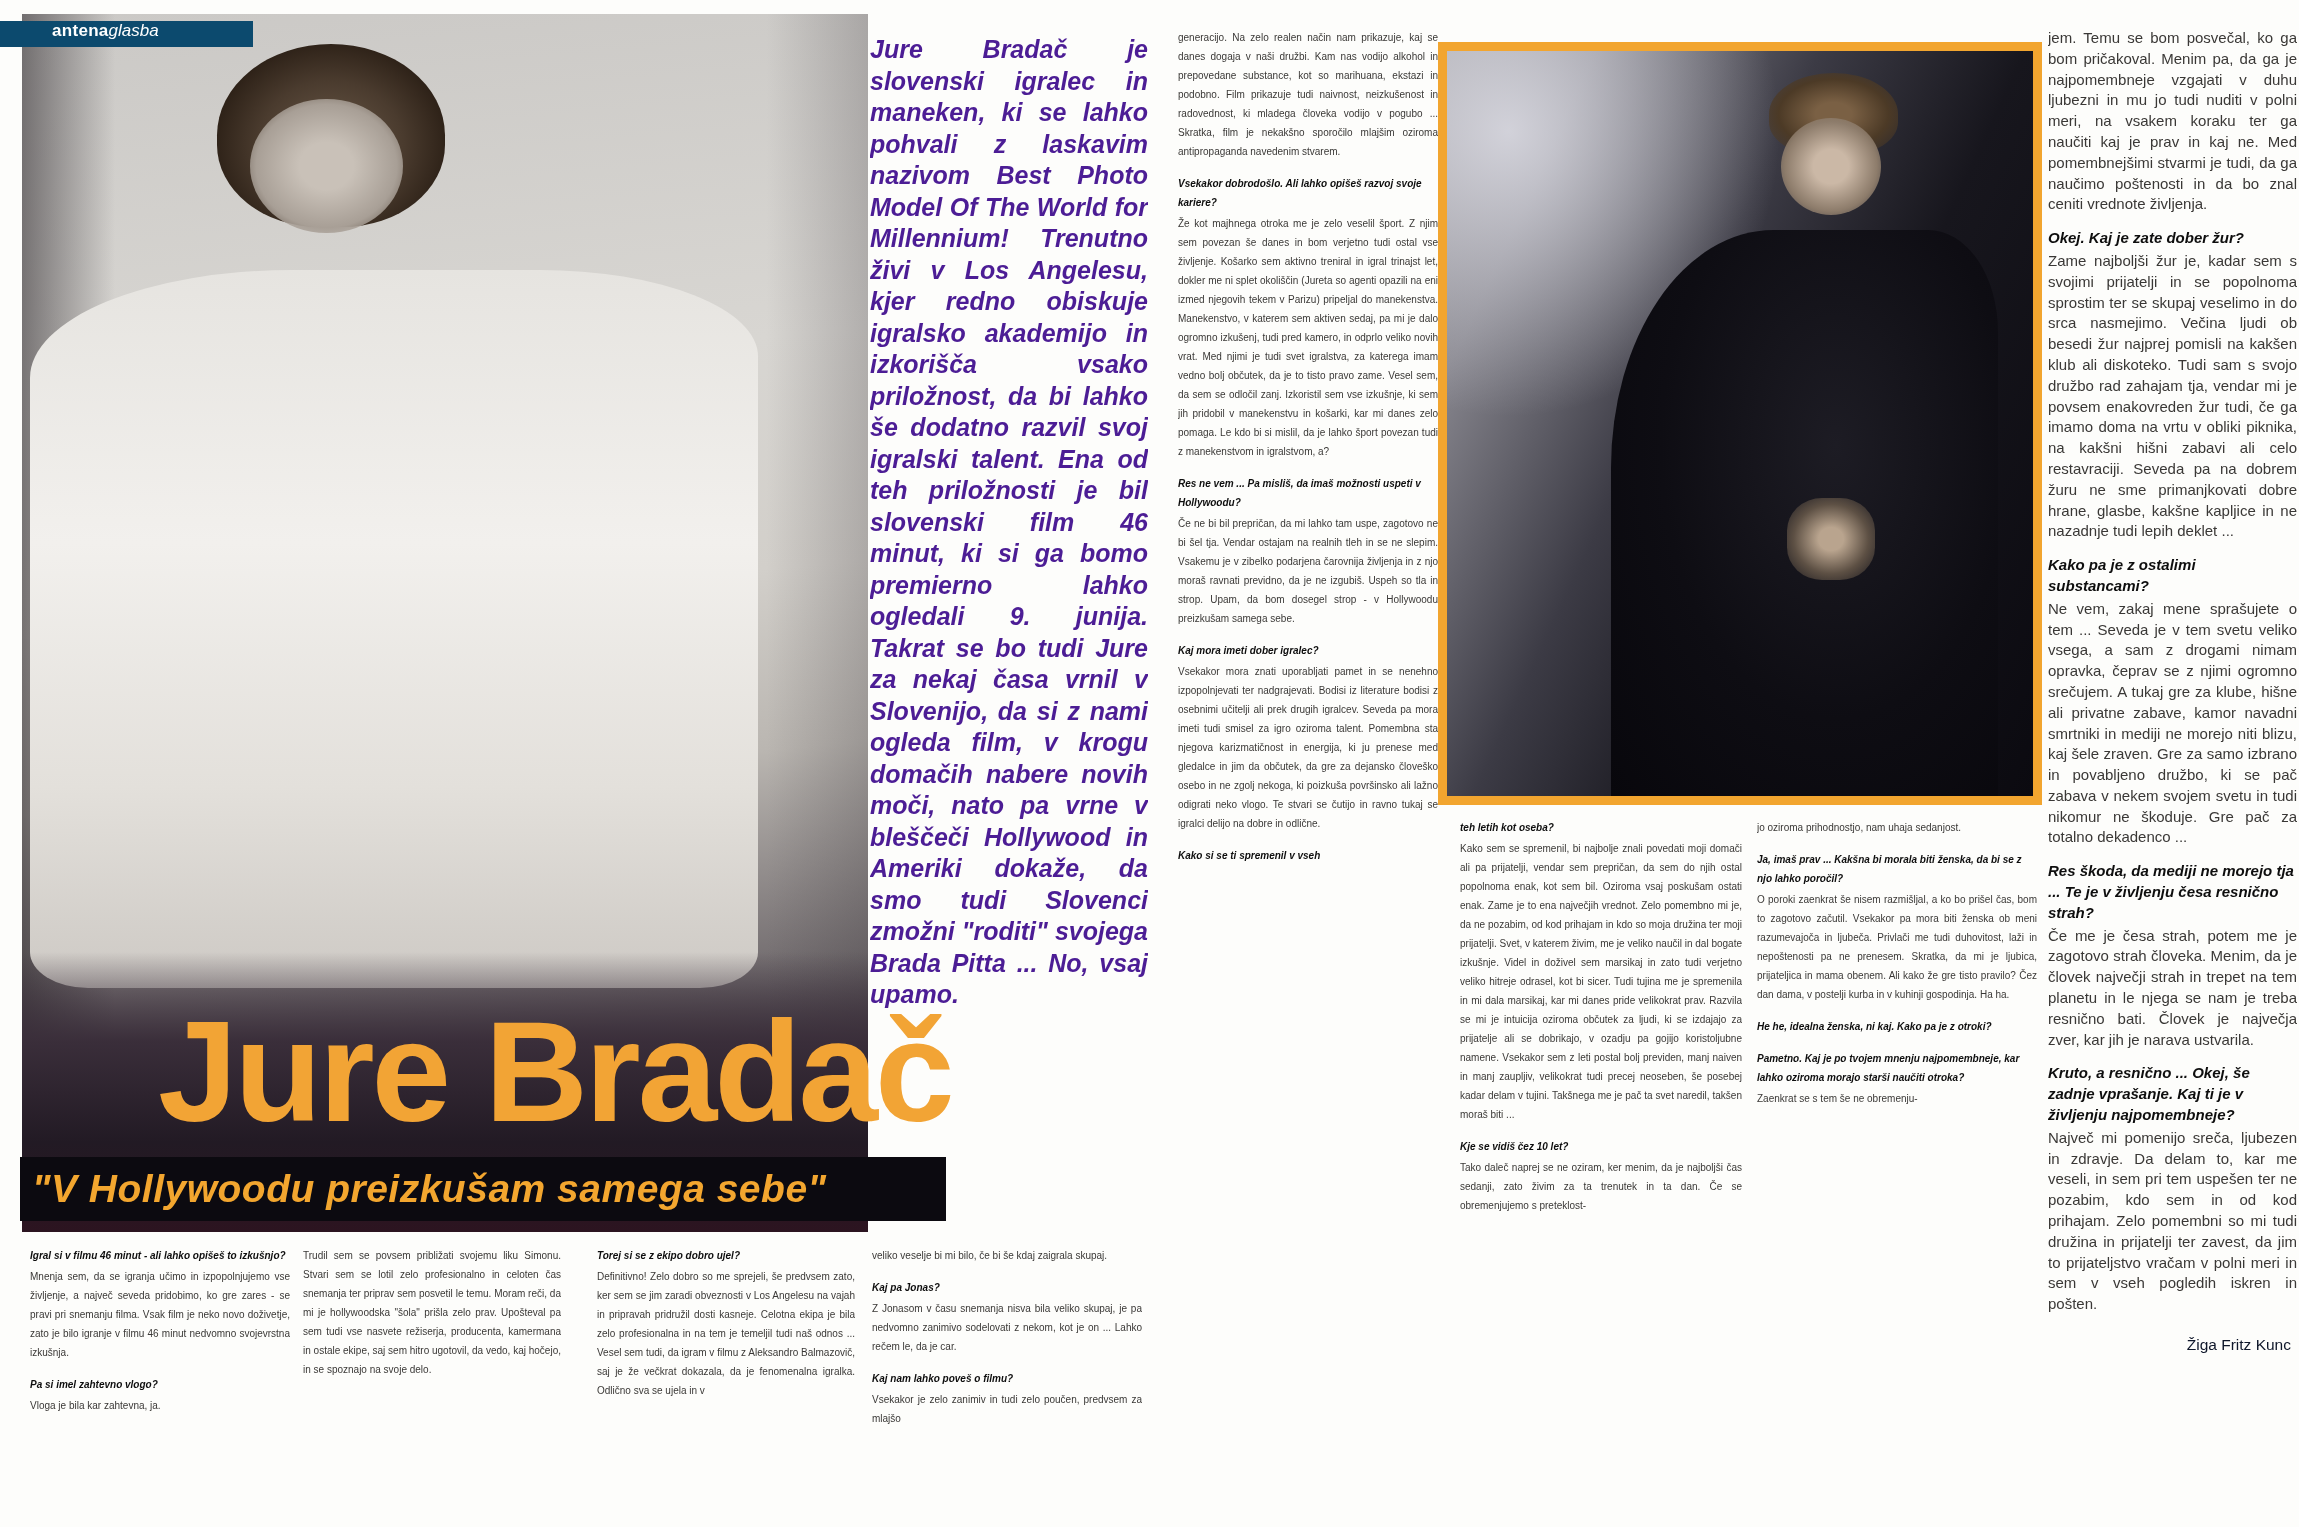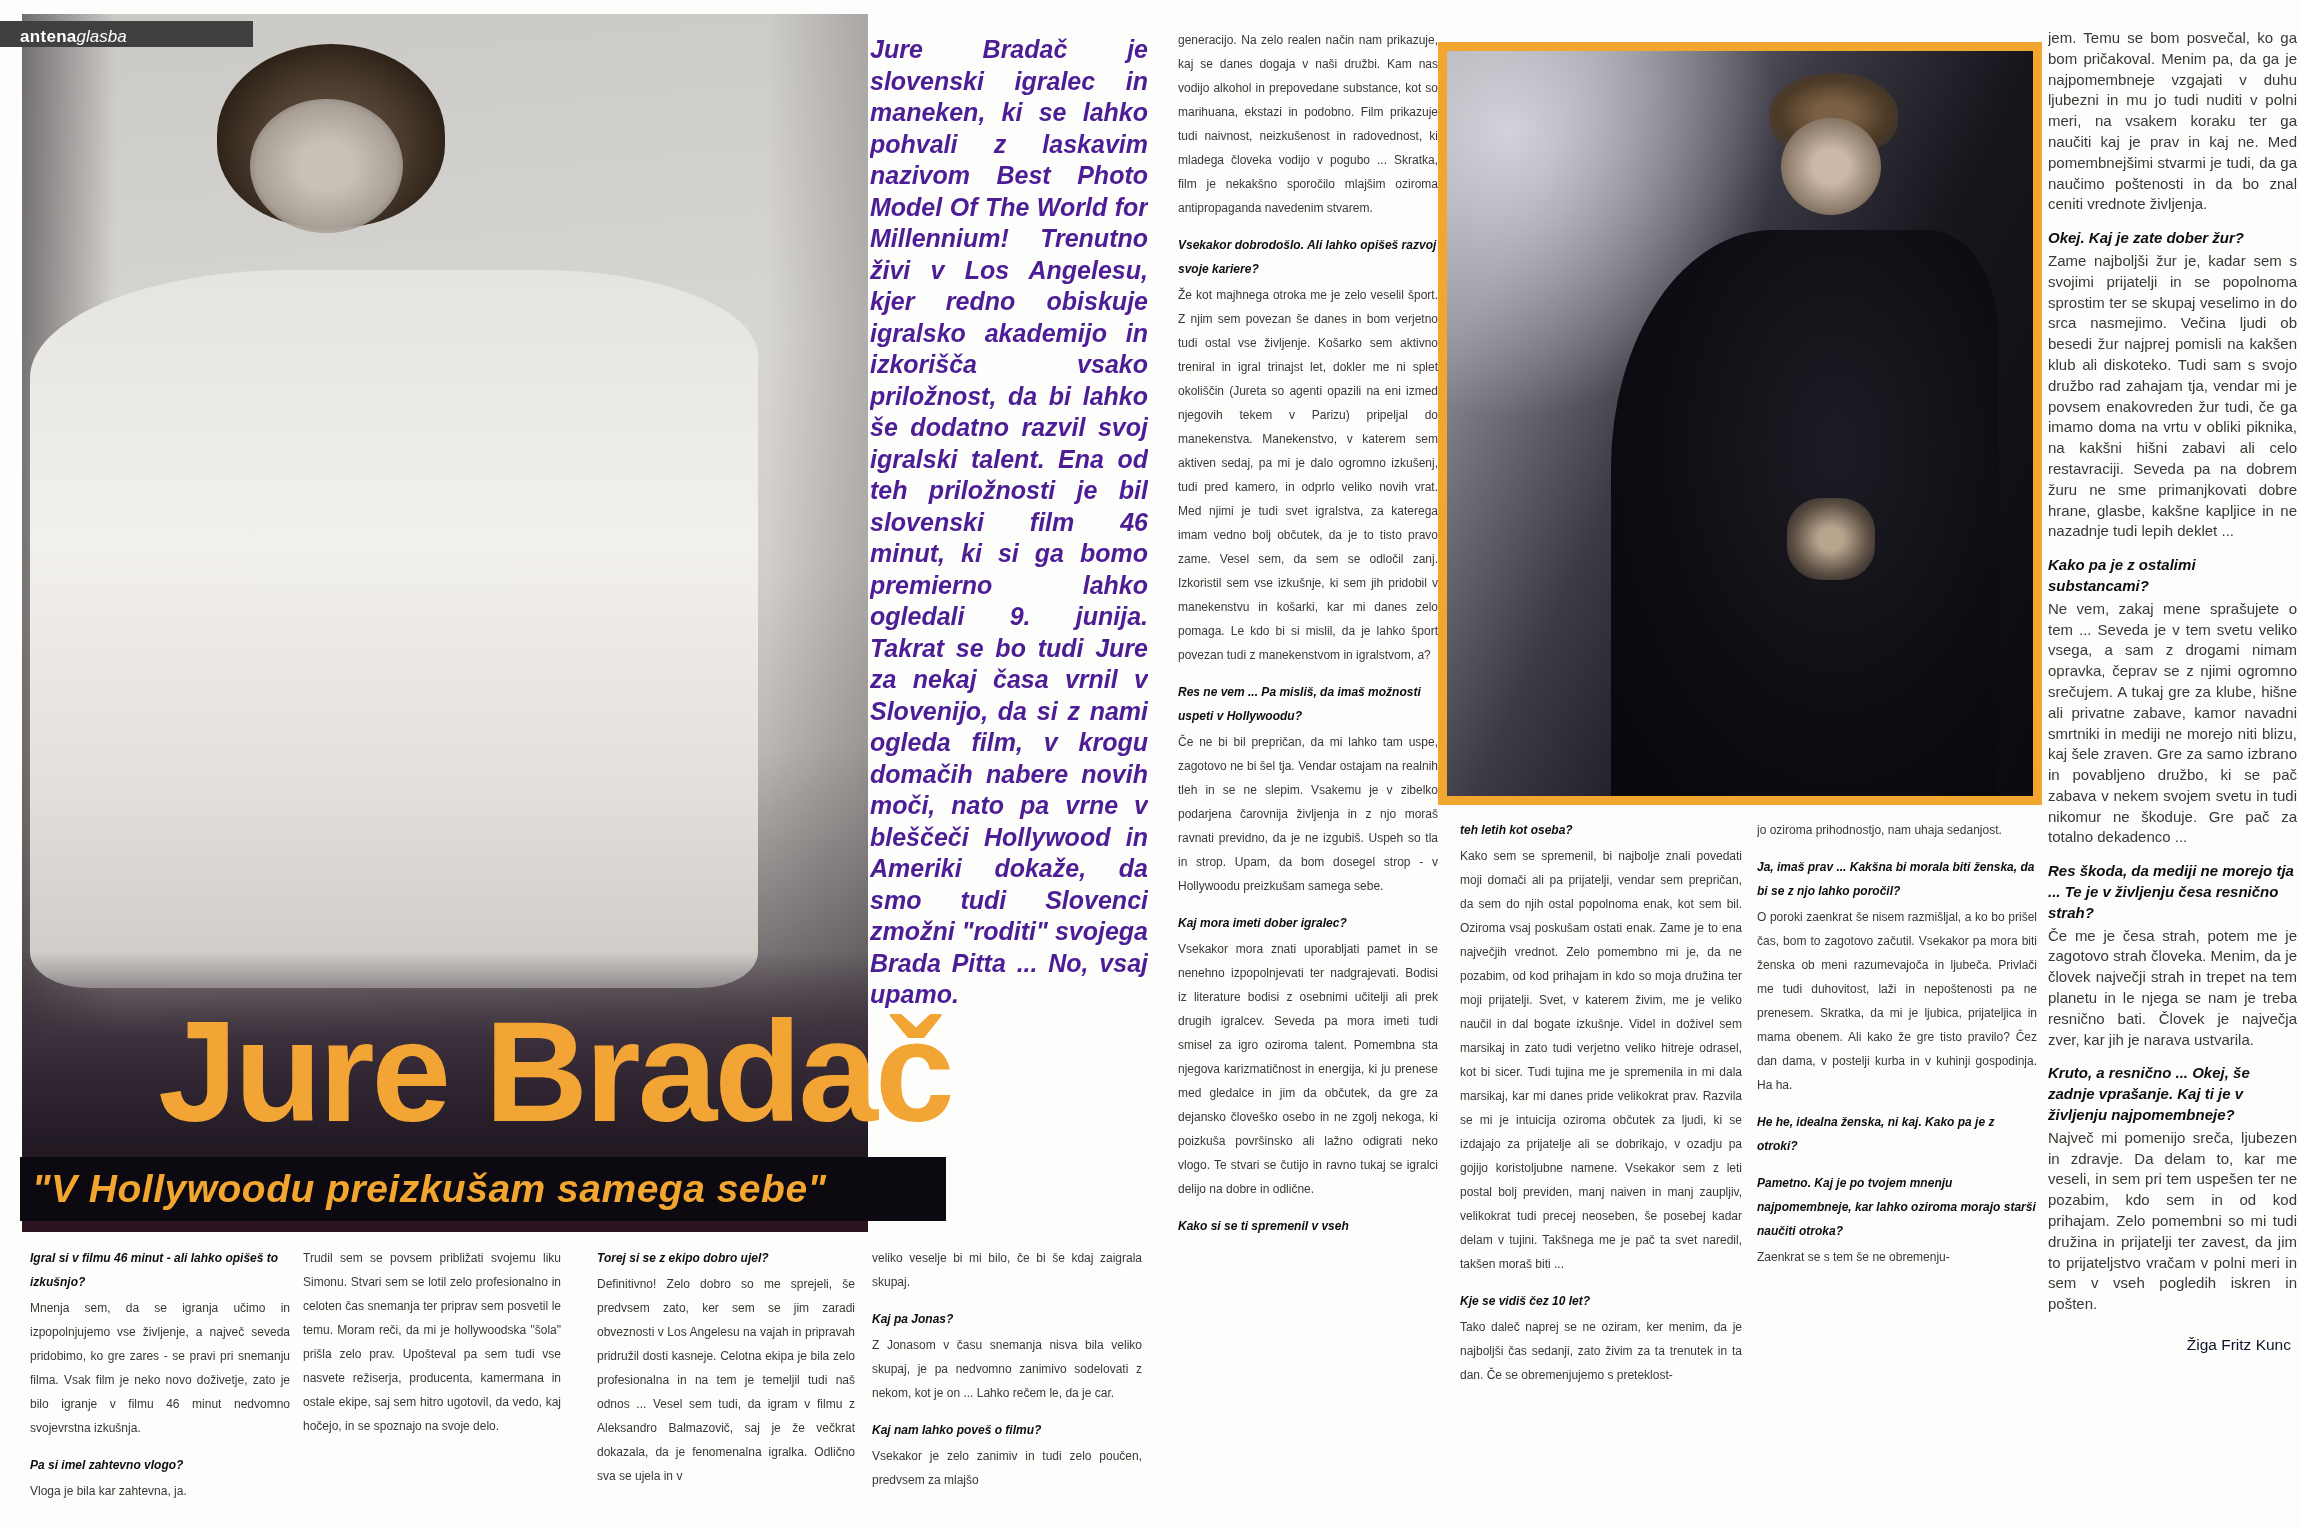--- a/index.html
+++ b/index.html
@@ -16,42 +16,42 @@
     background:radial-gradient(ellipse at 50% 55%,#6b5a49 0%,#4a3b2e 45%,#2e2218 72%,rgba(30,25,20,0) 100%);}
   .lp-face{left:27%;top:7%;width:18%;height:11%;border-radius:50%;
     background:radial-gradient(ellipse,#c9c1b8 25%,#a89f96 65%,rgba(170,160,150,0) 100%);}
   .lp-shirt{left:1%;top:21%;width:86%;height:59%;
     border-radius:36% 30% 8% 8% / 15% 12% 5% 5%;
     background:linear-gradient(180deg,#e6e4e0,#f2f0ed 38%,#e3e0db 72%,#cdc9c4 100%);}
   .lp-bottom{left:0;top:77%;width:100%;height:23%;
     background:linear-gradient(180deg,rgba(40,30,40,0),#3a2e3a 32%,#221a24 68%,#2c1420 100%);}
 
   
-  #header-bar{left:0;top:21px;width:253px;height:26px;background:#404040;z-index:5;
-    display:flex;align-items:flex-end;padding-left:20px;box-sizing:border-box;}
+  #header-bar{left:0;top:21px;width:253px;height:26px;background:#0c4a6e;z-index:5;
+    display:flex;align-items:flex-start;padding-left:52px;box-sizing:border-box;}
   #header-bar .b{font-weight:bold;color:#fff;font-size:17px;letter-spacing:.3px;}
   #header-bar .i{font-style:italic;color:#fff;font-size:17px;}
 
   
   #intro{left:870px;top:34px;width:278px;height:986px;overflow:hidden;
     font-weight:bold;font-style:italic;font-size:25px;line-height:31.5px;
     text-align:justify;color:#4c1d95;}
 
   
   #page-title{left:158px;top:1000px;width:1060px;z-index:6;
     font-weight:bold;font-size:143px;line-height:1;letter-spacing:-3px;color:#f2a435;white-space:nowrap;}
 
   
   #subtitle-band{left:20px;top:1157px;width:926px;height:64px;background:#0c0a10;z-index:6;
     display:flex;align-items:center;padding-left:12px;box-sizing:border-box;}
   #subtitle-band span{font-weight:bold;font-style:italic;font-size:39px;color:#f3a62f;
     letter-spacing:.5px;white-space:nowrap;}
 
   
-  .col{overflow:hidden;font-size:12px;line-height:24px;text-align:justify;color:#3a3836;}
+  .col{overflow:hidden;font-size:10px;line-height:19px;text-align:justify;color:#3a3836;}
   .col p{margin:0;}
   .col p.q{font-weight:bold;font-style:italic;color:#0e0e0e;margin:13px 0 2px;text-align:left;}
   .col p.q:first-child{margin-top:0;}
   #col-1{left:30px;top:1246px;width:260px;height:281px;}
   #col-2{left:303px;top:1246px;width:258px;height:281px;}
   #col-3{left:597px;top:1246px;width:258px;height:281px;}
   #col-4{left:872px;top:1246px;width:270px;height:281px;}
   #col-mid{left:1178px;top:28px;width:260px;height:1499px;}
   #col-5{left:1460px;top:818px;width:282px;height:709px;}
   #col-6{left:1757px;top:818px;width:280px;height:709px;}

